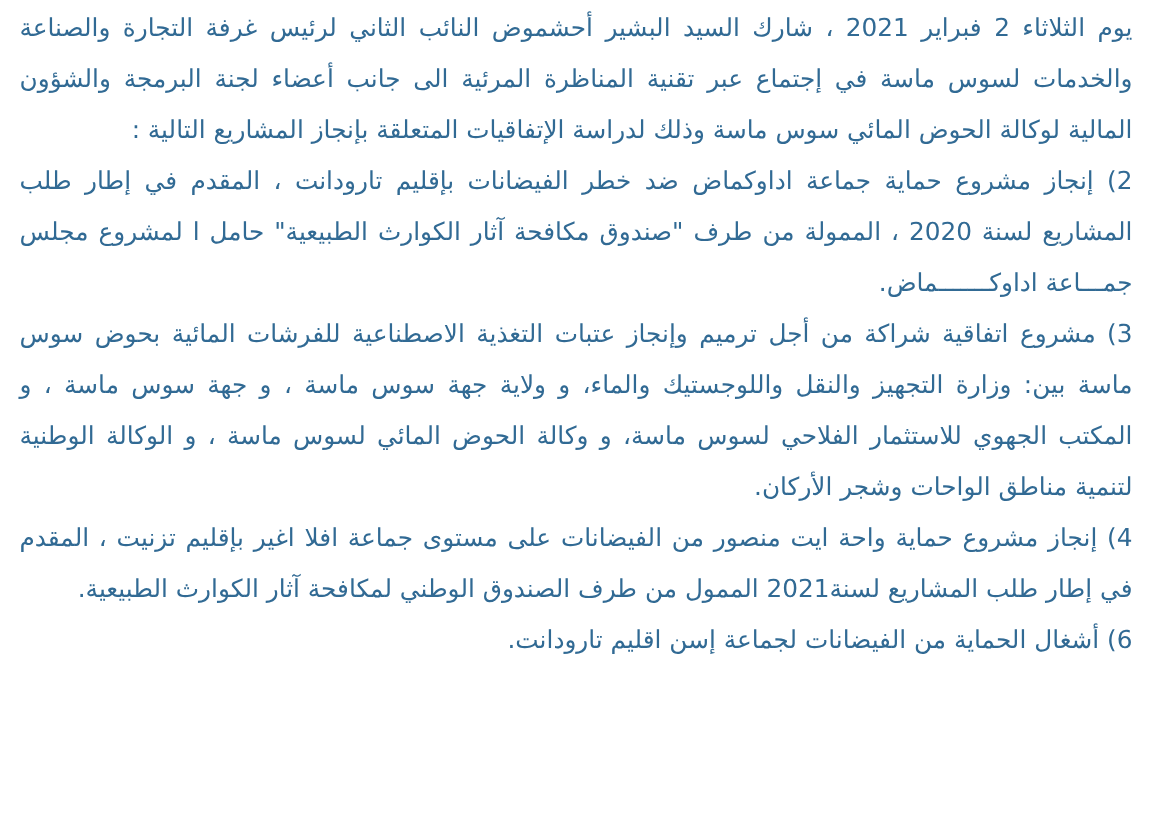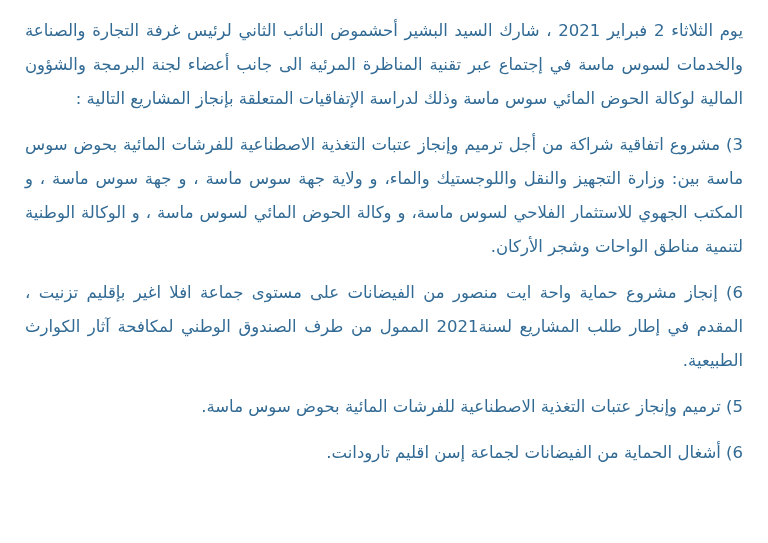--- a/index.html
+++ b/index.html
@@ -19,26 +19,26 @@
       width: 768px;
       padding: 2px 13px 0 13px;
       font-family: "DejaVu Sans", sans-serif;
       font-size: 16.5px;
       line-height: 34px;
       color: #316a94;
       text-align: justify;
       text-justify: inter-word;
     }
     .doc p {
-      margin: 12px;
+      margin: 0;
       padding: 0;
     }
   </style>
 </head>
 <body>
 
 <div class="doc">
   <p>يوم الثلاثاء 2 فبراير 2021 ، شارك السيد البشير أحشموض النائب الثاني لرئيس غرفة التجارة والصناعة والخدمات لسوس ماسة في إجتماع عبر تقنية المناظرة المرئية الى جانب أعضاء لجنة البرمجة والشؤون المالية لوكالة الحوض المائي سوس ماسة وذلك لدراسة الإتفاقيات المتعلقة بإنجاز المشاريع التالية :</p>
+  <p>2) إنجاز مشروع حماية جماعة اداوكماض ضد خطر الفيضانات بإقليم تارودانت ، المقدم في إطار طلب المشاريع لسنة 2020 ، الممولة من طرف "صندوق مكافحة آثار الكوارث الطبيعية" حامل ا لمشروع مجلس جمـــاعة اداوكـــــــماض.</p>
   <p>3) مشروع اتفاقية شراكة من أجل ترميم وإنجاز عتبات التغذية الاصطناعية للفرشات المائية بحوض سوس ماسة بين: وزارة التجهيز والنقل واللوجستيك والماء،  و ولاية جهة سوس ماسة ، و جهة سوس ماسة ، و المكتب الجهوي للاستثمار الفلاحي لسوس ماسة، و وكالة الحوض المائي لسوس ماسة ، و الوكالة الوطنية لتنمية مناطق الواحات وشجر الأركان.</p>
-  <p>6) إنجاز مشروع حماية واحة ايت منصور من الفيضانات على مستوى جماعة افلا اغير  بإقليم تزنيت ، المقدم  في إطار طلب المشاريع لسنة2021 الممول من طرف الصندوق الوطني لمكافحة آثار الكوارث الطبيعية.</p>
-  <p>5) ترميم وإنجاز عتبات التغذية الاصطناعية للفرشات المائية بحوض سوس ماسة.</p>
+  <p>4) إنجاز مشروع حماية واحة ايت منصور من الفيضانات على مستوى جماعة افلا اغير  بإقليم تزنيت ، المقدم  في إطار طلب المشاريع لسنة2021 الممول من طرف الصندوق الوطني لمكافحة آثار الكوارث الطبيعية.</p>
   <p>6) أشغال الحماية من الفيضانات لجماعة إسن اقليم تارودانت.</p>
 </div>
 
 </body></html>

